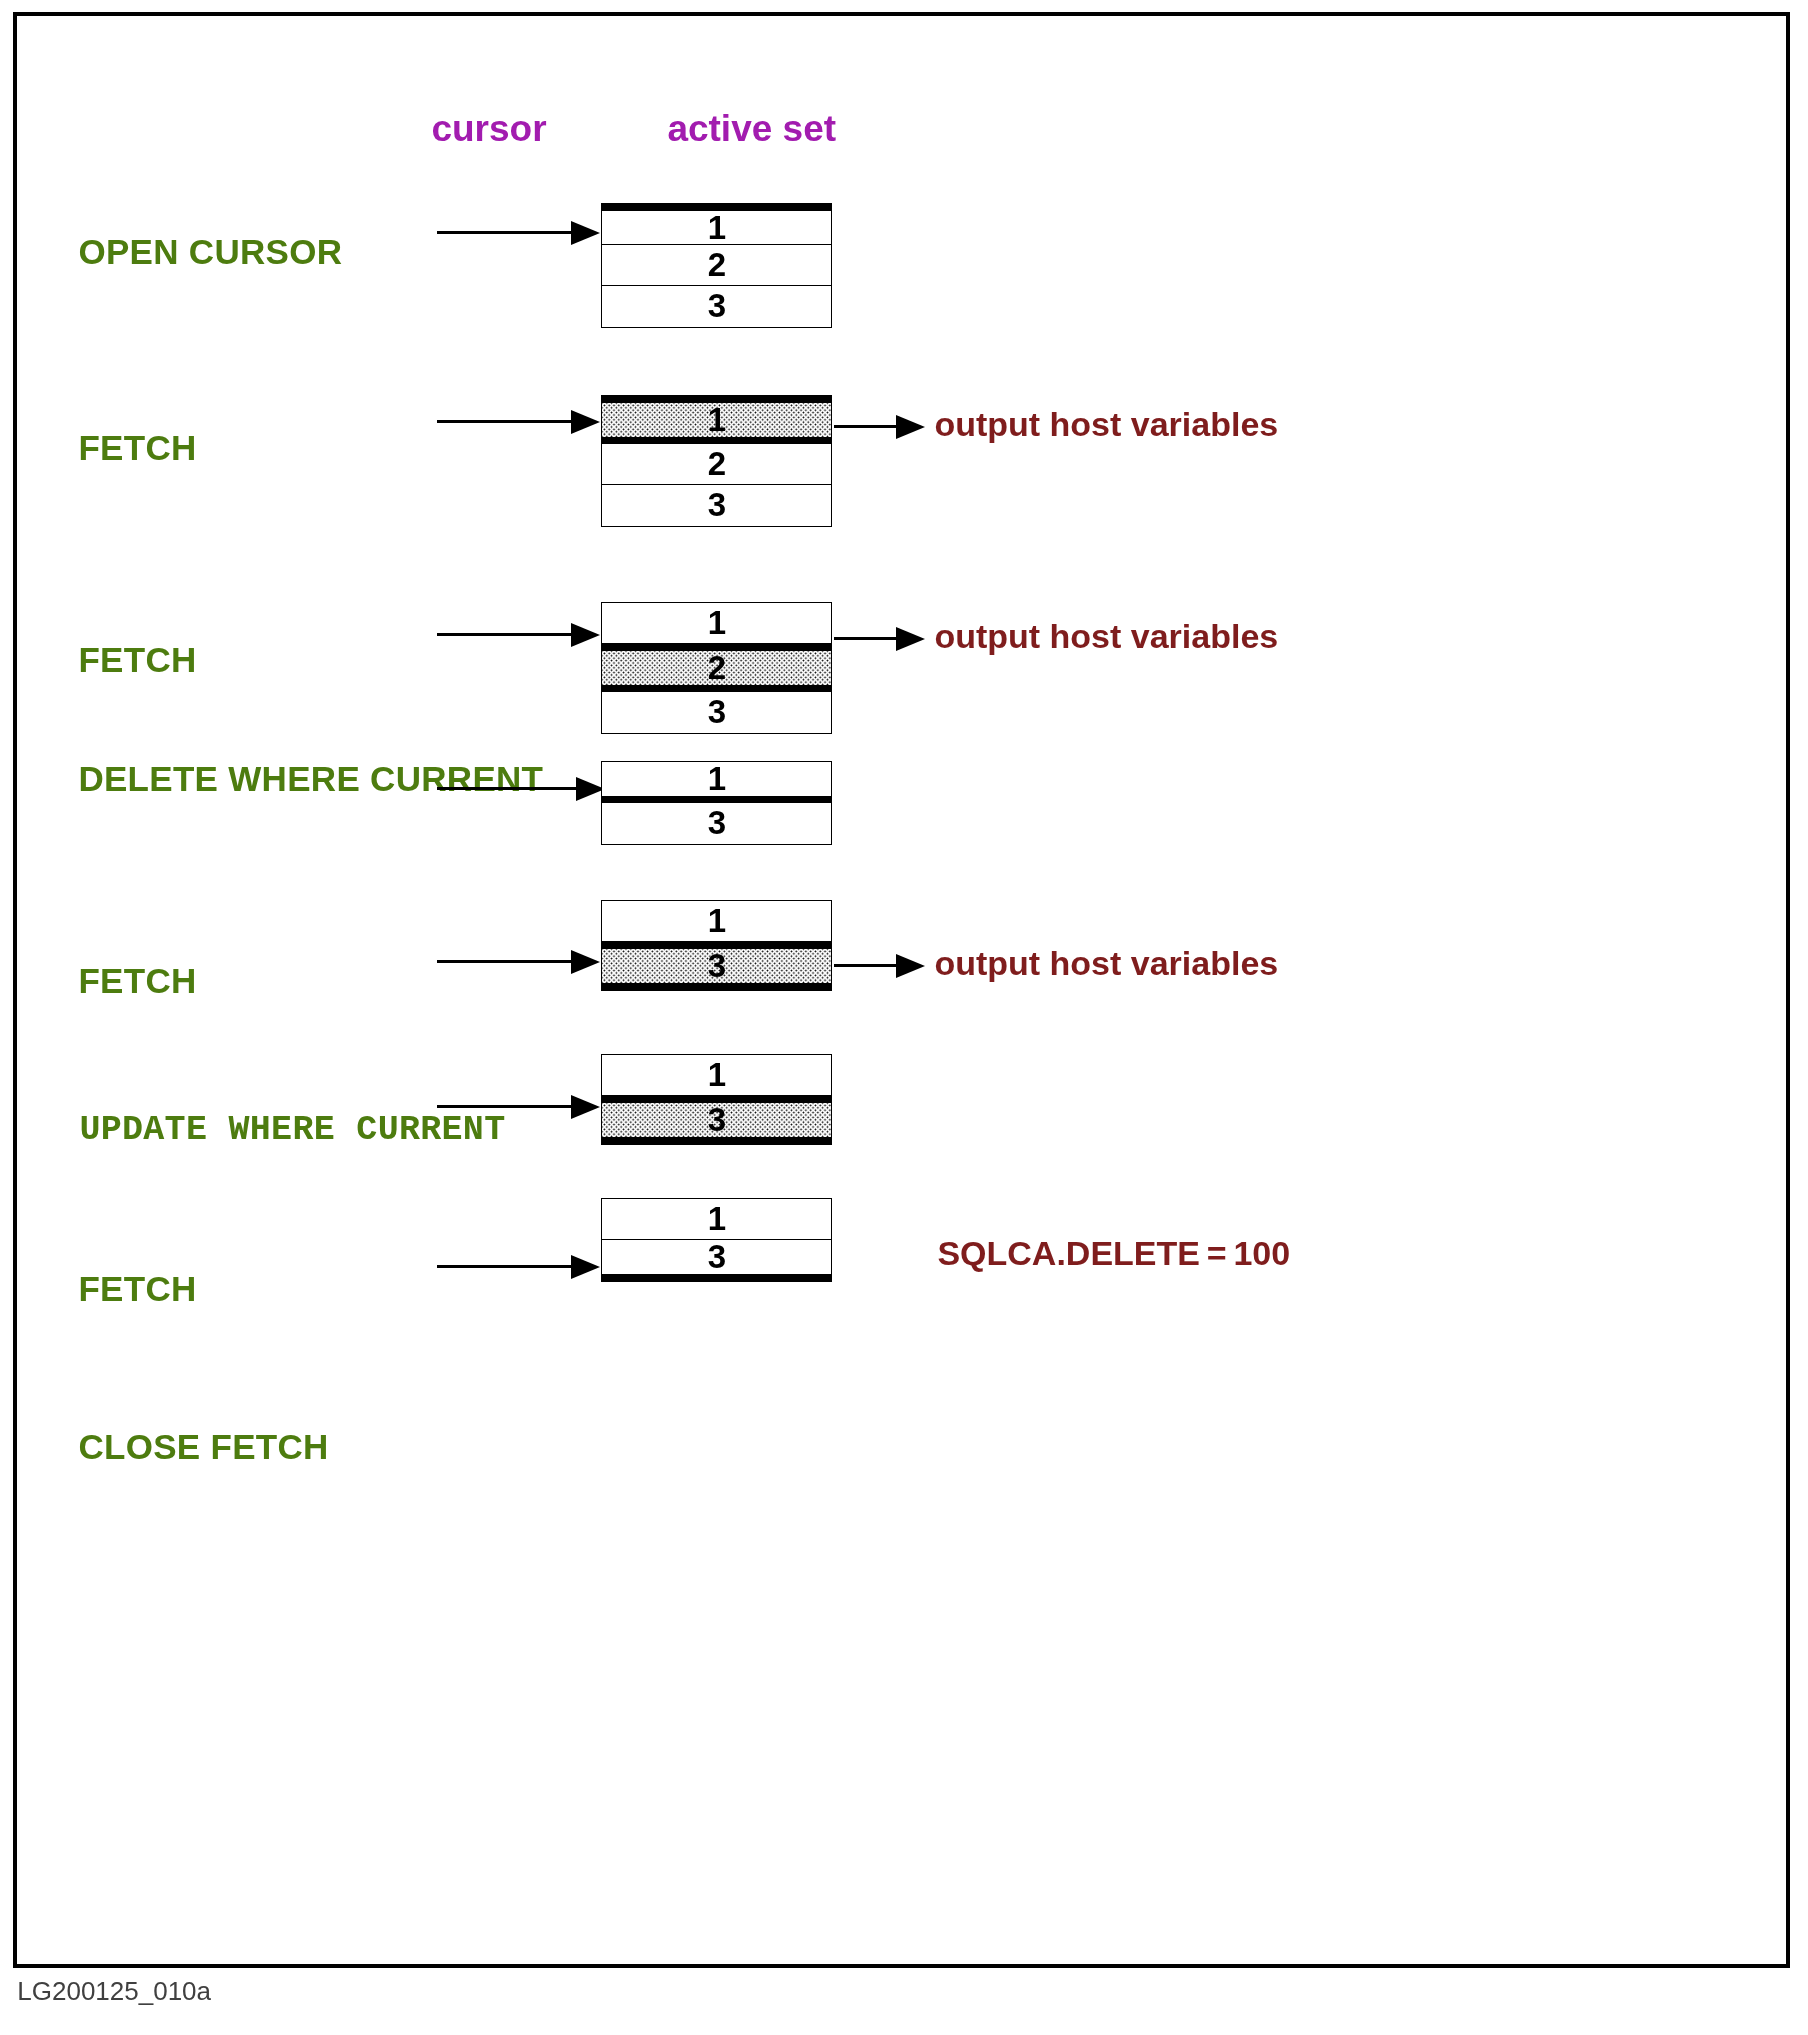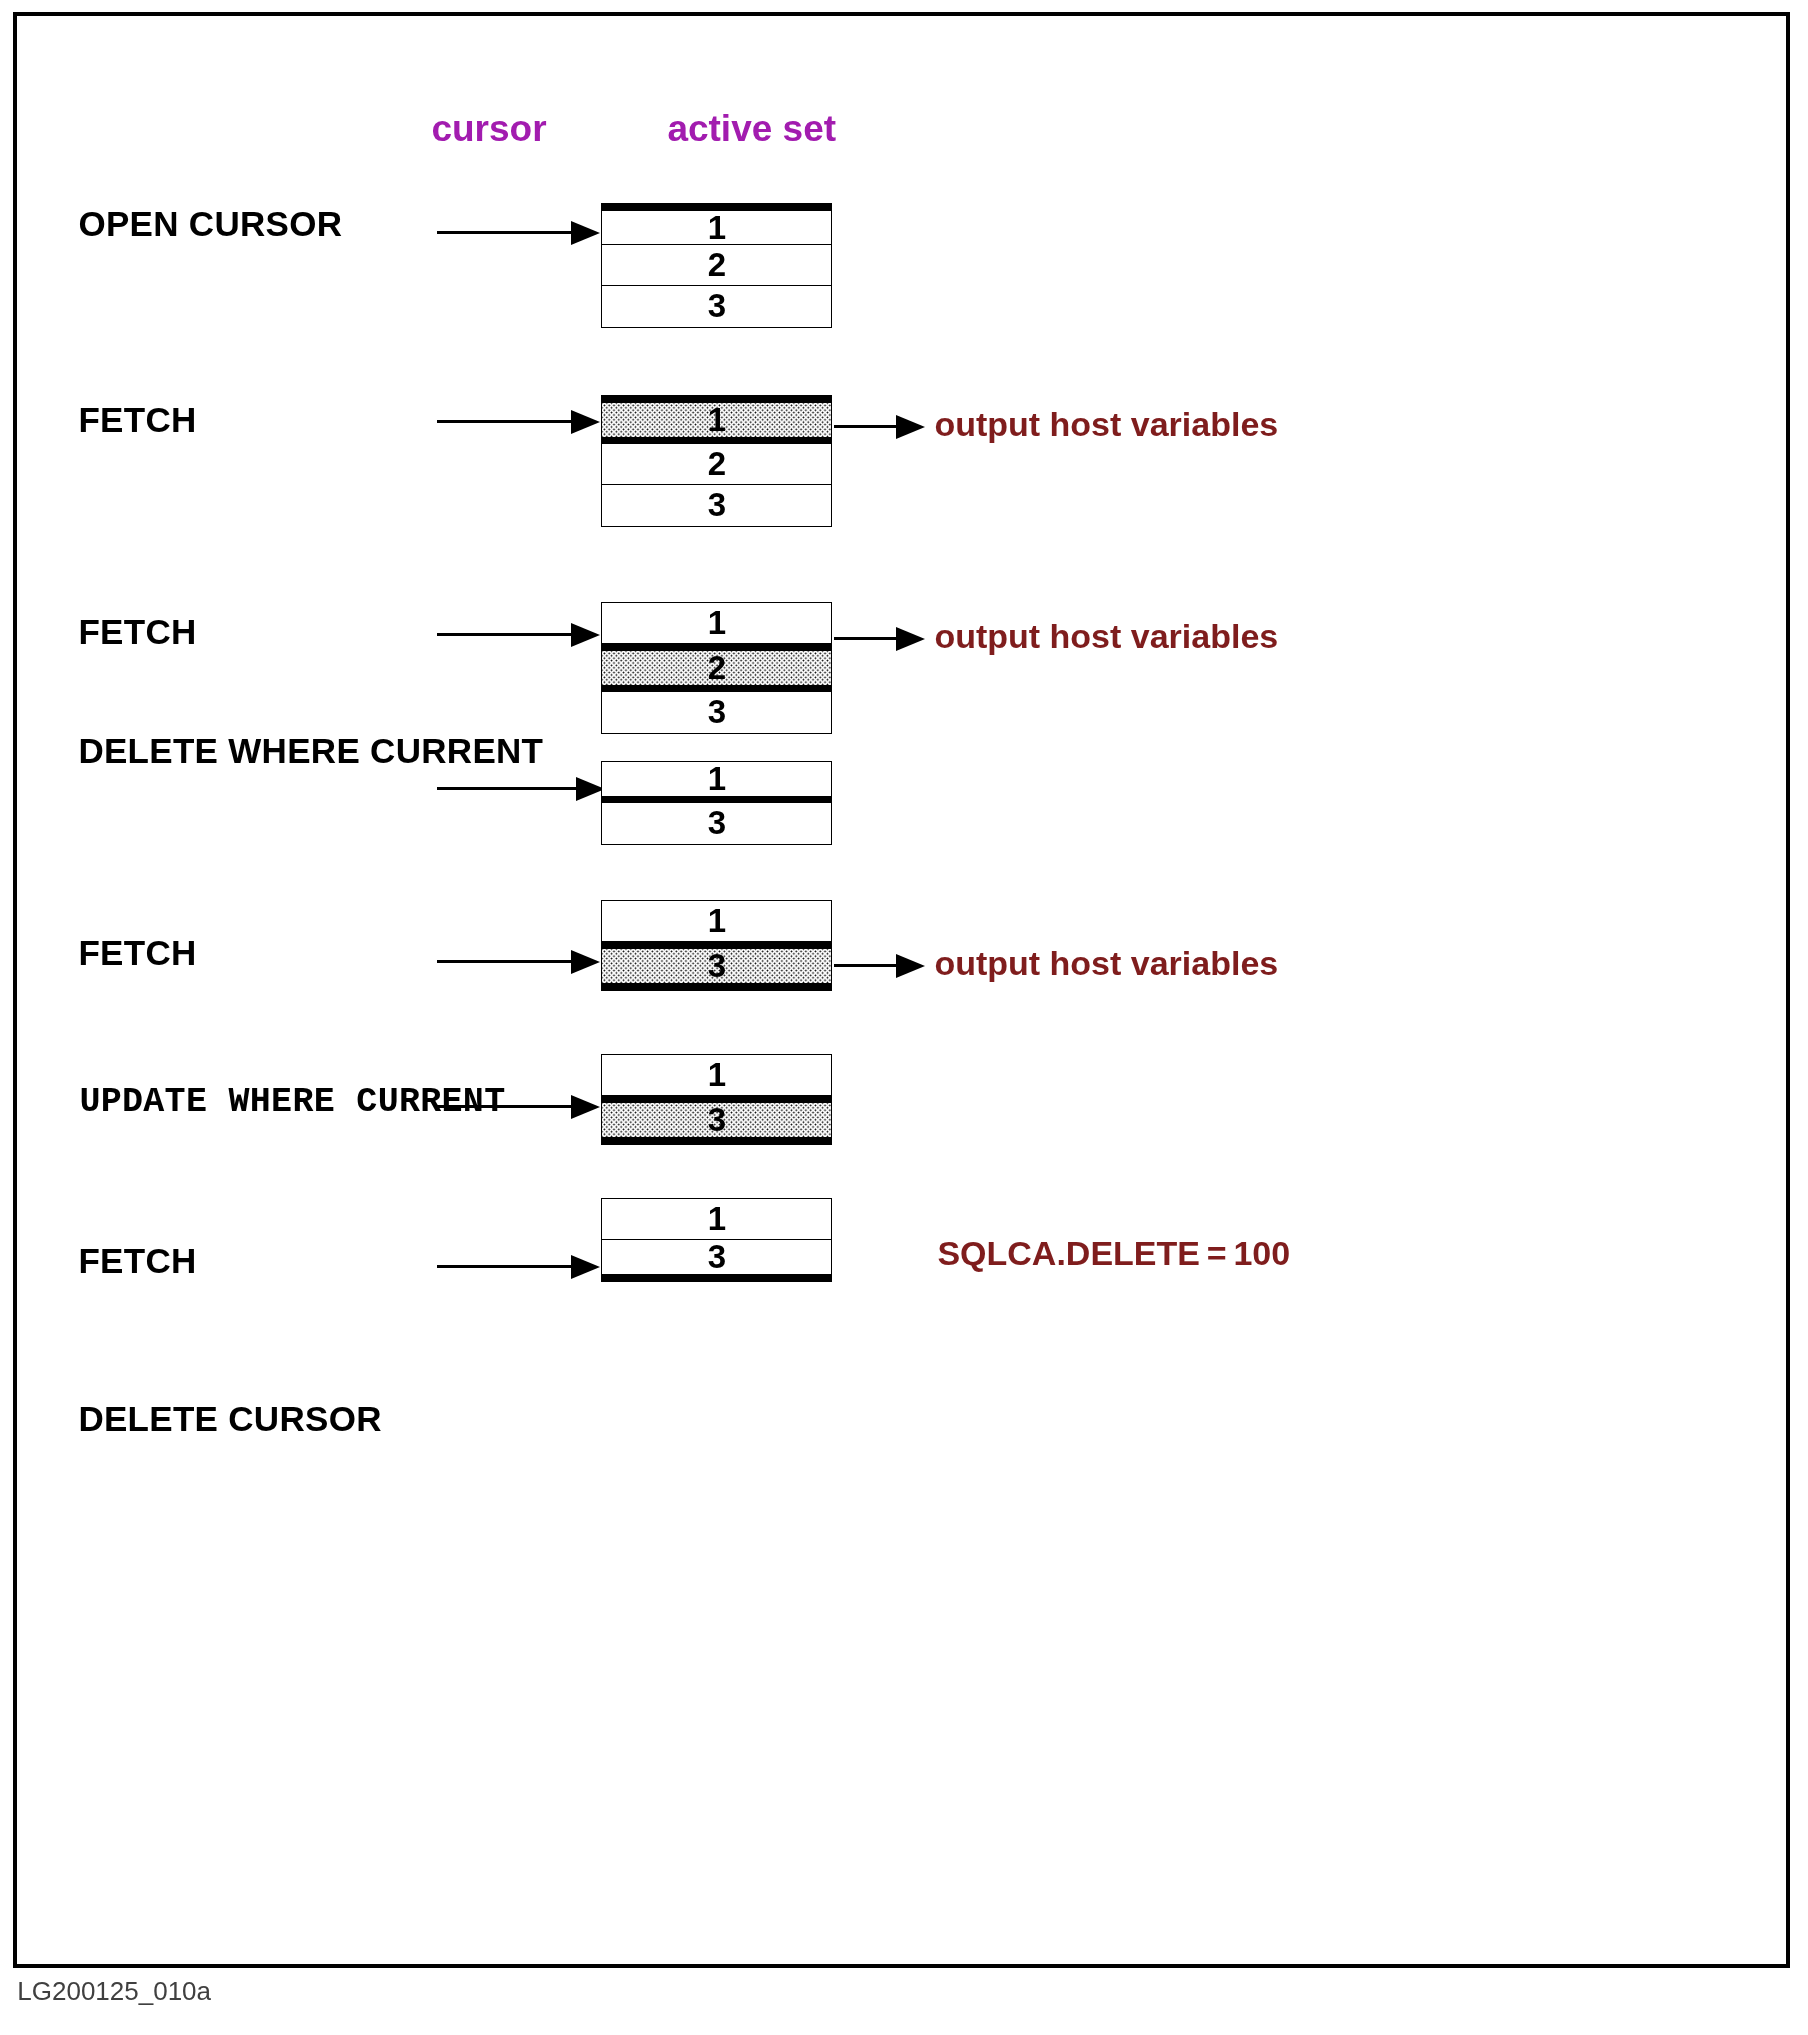--- a/index.html
+++ b/index.html
@@ -46,23 +46,24 @@
     white-space: nowrap;
   }
   #header-cursor   { left: 414px; top: 92px; }
   #header-activeset{ left: 650px; top: 92px; }
 
   
   .step-label {
     position: absolute;
     font-size: 35px;
     font-weight: bold;
-    color: #000000;
+    color: #4d7c0f;
     white-space: nowrap;
     letter-spacing: 0.3px;
+    margin-top: 28px;
   }
 
   
   .annotation {
     position: absolute;
     font-size: 34px;
     font-weight: bold;
     color: #7f1d1d;
     white-space: nowrap;
   }
@@ -246,19 +247,19 @@
       </div>
       <div class="active-set" style="top: 1182px;">
         <div class="as-row">
           <span>1</span>
         </div>
         <div class="as-row cursor-bottom">
           <span>3</span>
         </div>
       </div>
       <div class="annotation" style="left: 920px; top: 1218px;">SQLCA.DELETE = 100</div>
-      <div class="step-label" style="left: 61px; top: 1383px;">DELETE CURSOR</div>
+      <div class="step-label" style="left: 61px; top: 1383px;">CLOSE FETCH</div>
     </div>
 
 </div>
 
 <div id="figure-caption">LG200125_010a</div>
 
 
 </body></html>

